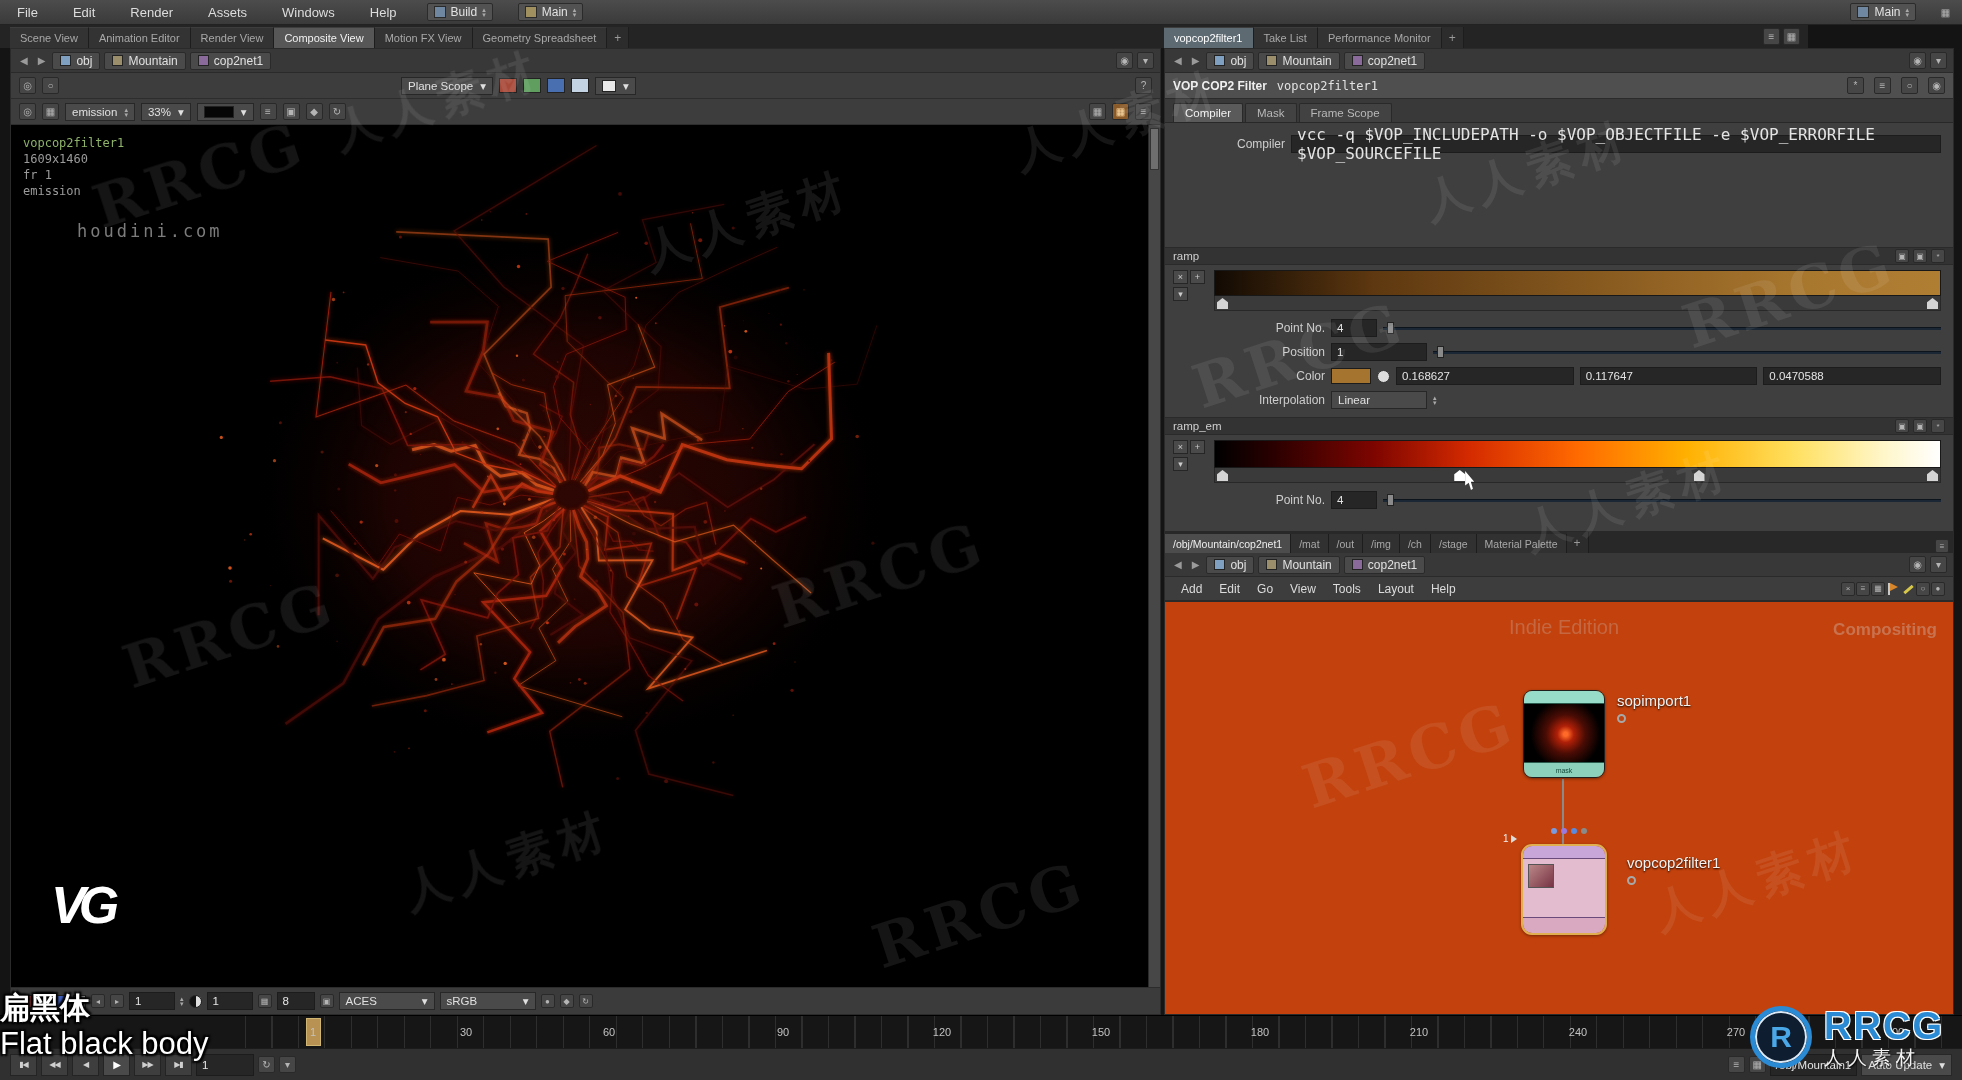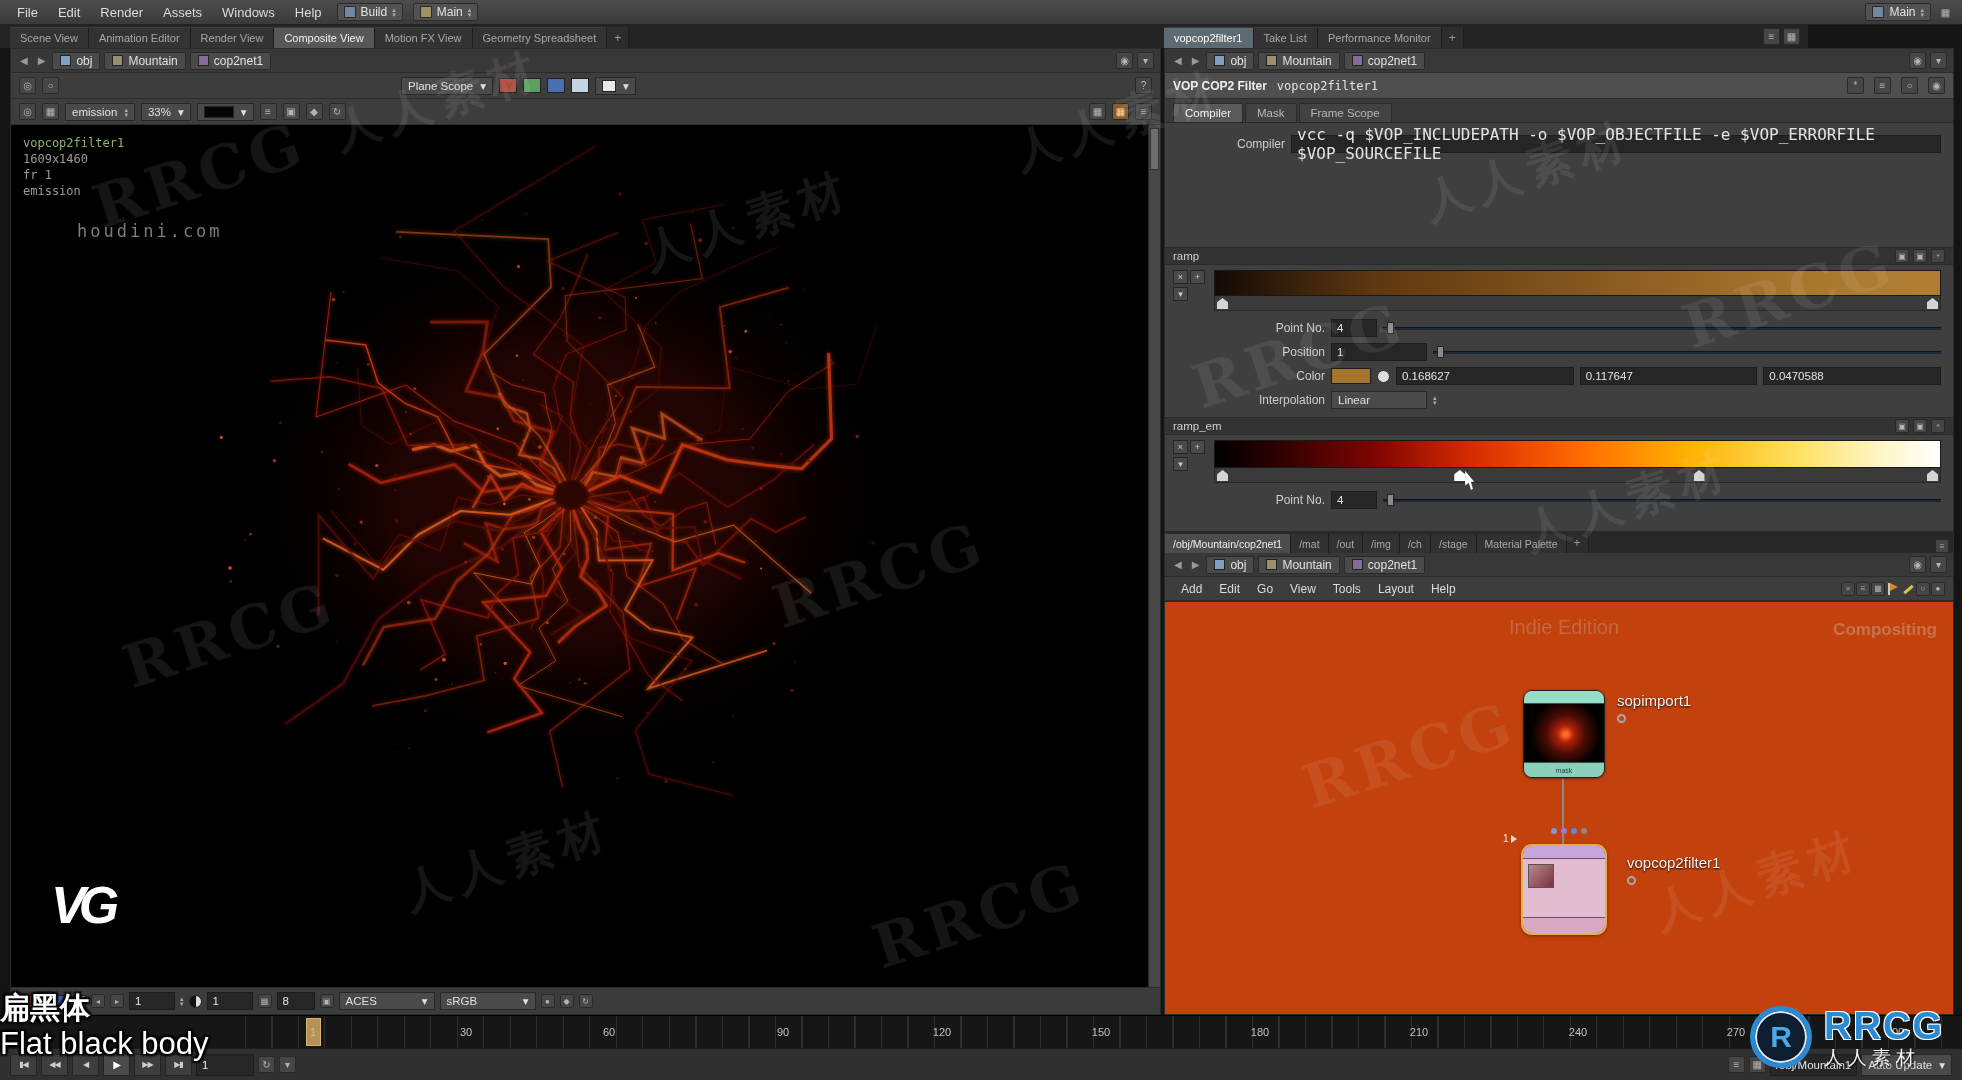--- a/index.html
+++ b/index.html
@@ -1,19 +1,19 @@
 <!DOCTYPE html>
 <html><head>
 <meta charset="utf-8">
 <style>
 *{box-sizing:border-box;margin:0;padding:0;}
 html,body{width:1962px;height:1080px;}
 body{background:#141414;font-family:"Liberation Sans",sans-serif;color:#c8c8c8;overflow:hidden;position:relative;font-size:12px;}
 
-#menubar{position:absolute;left:0;top:0;width:1962px;height:22px;background:linear-gradient(#4c4c4c,#3a3a3a);display:flex;align-items:center;gap:2px;padding:12px 8px;border-bottom:1px solid #222;z-index:10;justify-content:space-between;}
+#menubar{position:absolute;left:0;top:0;width:1962px;height:22px;background:linear-gradient(#4c4c4c,#3a3a3a);display:flex;align-items:center;gap:17px;padding:12px 8px;border-bottom:1px solid #222;z-index:10;justify-content:space-between;}
 .menu-item{padding:2px 9px;font-size:13px;color:#ddd;}
 .chip{display:flex;align-items:center;gap:5px;background:#525252;border:1px solid #2b2b2b;border-radius:2px;padding:0 6px;height:18px;font-size:12px;color:#e2e2e2;margin:0 4px;}
 .spin{display:flex;flex-direction:column;line-height:5px;font-size:7px;color:#aaa;}
 .mini-ic{width:12px;height:12px;background:#6f87a0;border:1px solid #2a2a2a;display:inline-block;}
 .flex-sp{flex:1;}
 
 #tabstrip{position:absolute;left:0;top:22px;width:1808px;height:26px;background:#242424;display:flex;align-items:flex-end;z-index:9;}
 .tabs{display:flex;align-items:flex-end;height:100%;padding-top:4px;}
 .tab{height:21px;display:flex;align-items:center;padding:0 10px;font-size:11px;color:#a8a8a8;background:#333;border-right:1px solid #1d1d1d;border-top:1px solid #3d3d3d;}
 .tab.active{background:#575757;color:#f2f2f2;}

